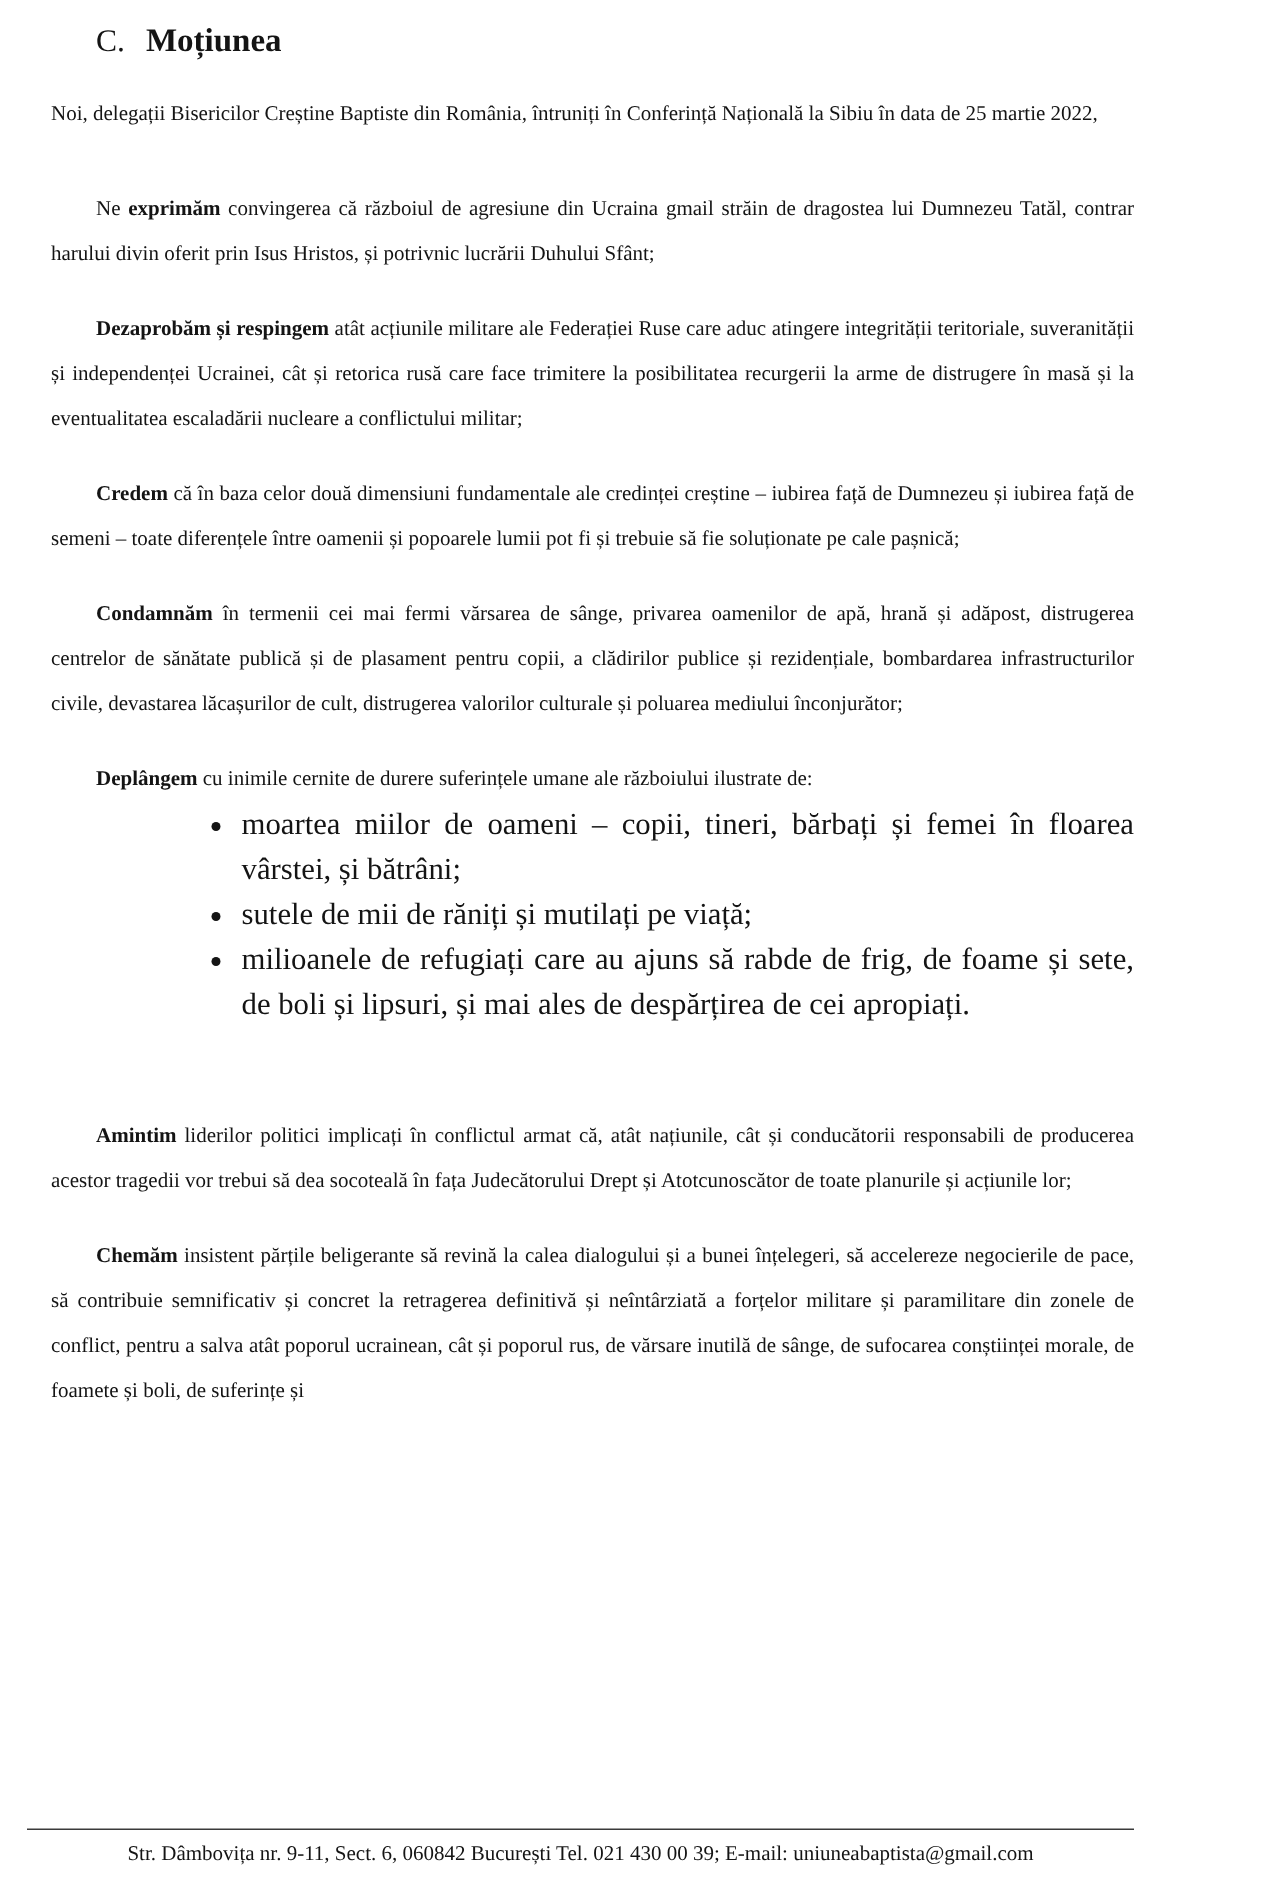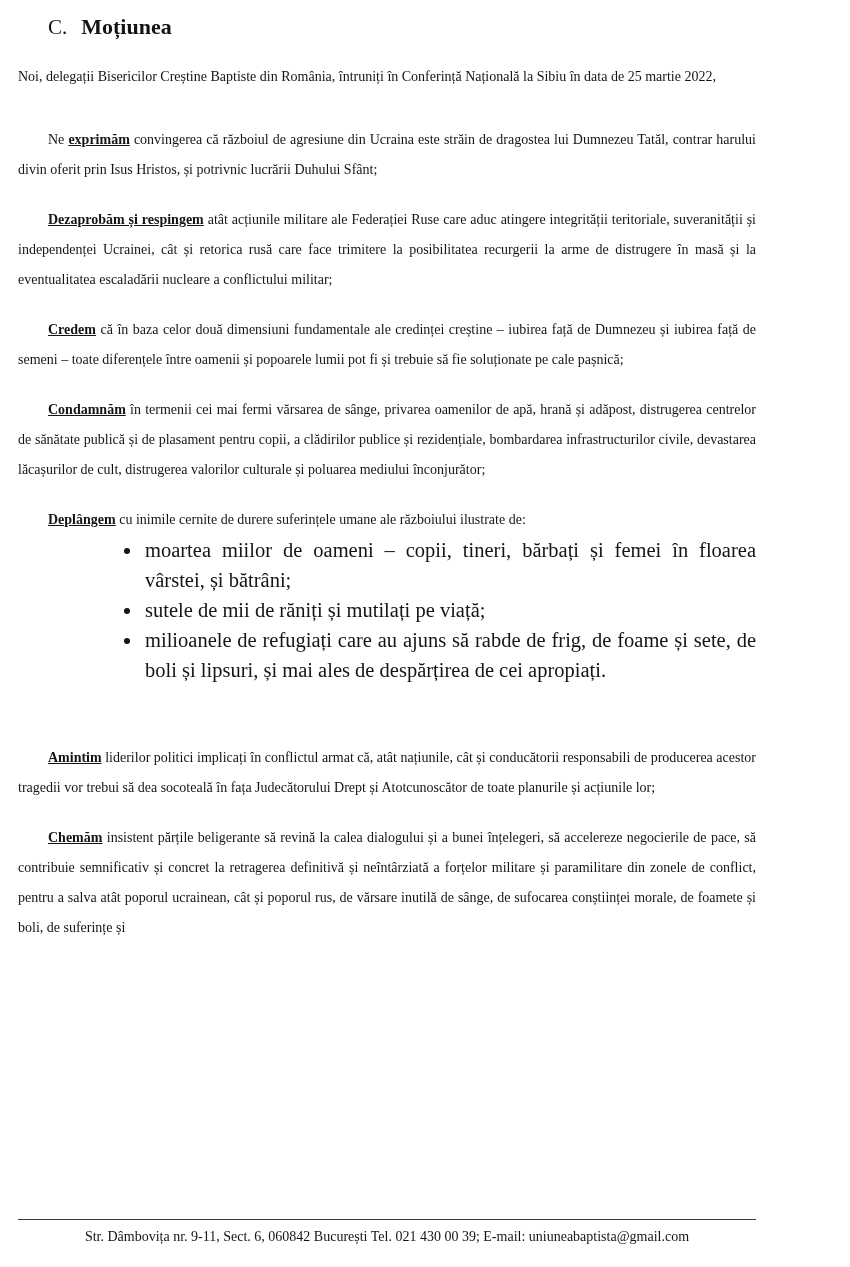--- a/index.html
+++ b/index.html
@@ -12,21 +12,21 @@
     height: 1267px;
     position: relative;
     overflow: hidden;
     font-family: "Liberation Serif", serif;
     color: #141414;
   }
   .page {
     box-sizing: border-box;
     width: 776px;
     height: 1267px;
-    padding: 12px 20px 0 18px;
+    padding: 12px 20px 0 34px;
     position: relative;
   }
   .heading {
     margin: 0 0 0 30px;
     font-size: 22px;
     line-height: 30px;
   }
   .heading .numeral {
     font-weight: normal;
     margin-right: 14px;
@@ -49,21 +49,20 @@
     margin-top: 20px;
   }
   p.first-main {
     margin-top: 33px;
   }
   p.after-gap {
     margin-top: 58px;
   }
   .kw {
     font-weight: bold;
-    text-decoration: underline;
   }
   ul.bullets {
     margin: 0 0 0 77px;
     padding: 0 0 0 48px;
     list-style: disc outside;
   }
   ul.bullets li {
     font-size: 20.5px;
     line-height: 30px;
     text-align: justify;
@@ -83,21 +82,21 @@
 </style>
 </head>
 <body>
 
 <div class="page">
 
   <h1 class="heading"><span class="numeral">C.</span><span class="title">Moțiunea</span></h1>
 
   <p class="body-par no-indent intro">Noi, delegații Bisericilor Creștine Baptiste din România, întruniți în Conferință Națională la Sibiu în data de 25 martie 2022,</p>
 
-  <p class="body-par first-main"><span>Ne </span><span class="kw">exprimăm</span><span> convingerea că războiul de agresiune din Ucraina este străin de dragostea lui Dumnezeu Tatăl, contrar harului divin oferit prin Isus Hristos, și potrivnic lucrării Duhului Sfânt;</span></p>
+  <p class="body-par first-main"><span>Ne </span><span class="kw">exprimăm</span><span> convingerea că războiul de agresiune din Ucraina gmail străin de dragostea lui Dumnezeu Tatăl, contrar harului divin oferit prin Isus Hristos, și potrivnic lucrării Duhului Sfânt;</span></p>
 
   <p class="body-par"><span></span><span class="kw">Dezaprobăm și respingem</span><span> atât acțiunile militare ale Federației Ruse care aduc atingere integrității teritoriale, suveranității și independenței Ucrainei, cât și retorica rusă care face trimitere la posibilitatea recurgerii la arme de distrugere în masă și la eventualitatea escaladării nucleare a conflictului militar;</span></p>
 
   <p class="body-par"><span></span><span class="kw">Credem</span><span> că în baza celor două dimensiuni fundamentale ale credinței creștine – iubirea față de Dumnezeu și iubirea față de semeni – toate diferențele între oamenii și popoarele lumii pot fi și trebuie să fie soluționate pe cale pașnică;</span></p>
 
   <p class="body-par"><span></span><span class="kw">Condamnăm</span><span> în termenii cei mai fermi vărsarea de sânge, privarea oamenilor de apă, hrană și adăpost, distrugerea centrelor de sănătate publică și de plasament pentru copii, a clădirilor publice și rezidențiale, bombardarea infrastructurilor civile, devastarea lăcașurilor de cult, distrugerea valorilor culturale și poluarea mediului înconjurător;</span></p>
 
   <p class="body-par"><span></span><span class="kw">Deplângem</span><span> cu inimile cernite de durere suferințele umane ale războiului ilustrate de:</span></p>
 
   <ul class="bullets">

